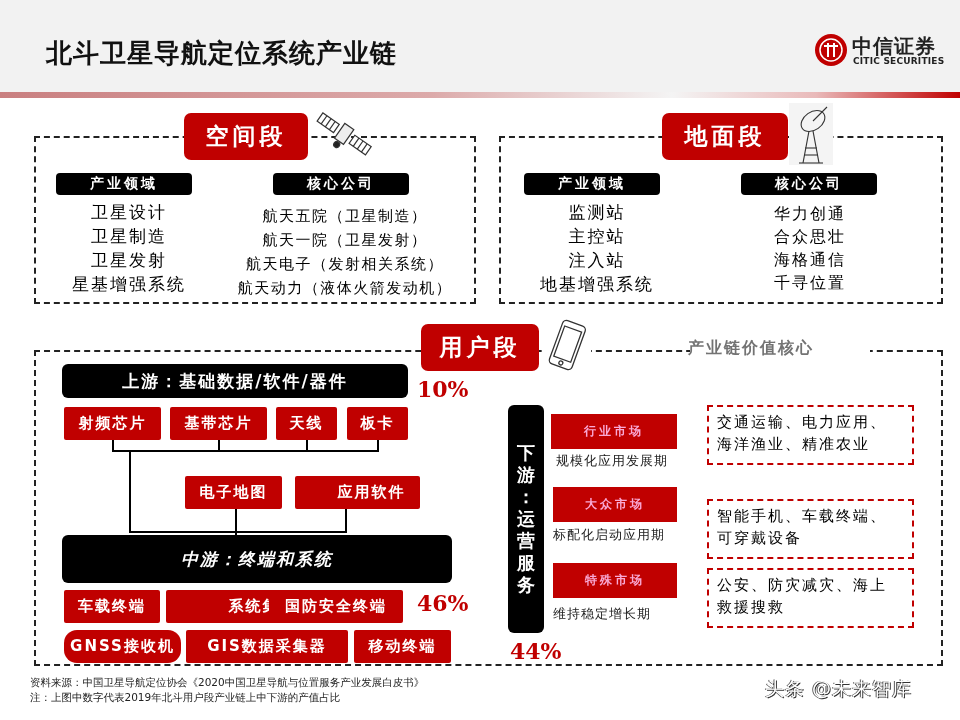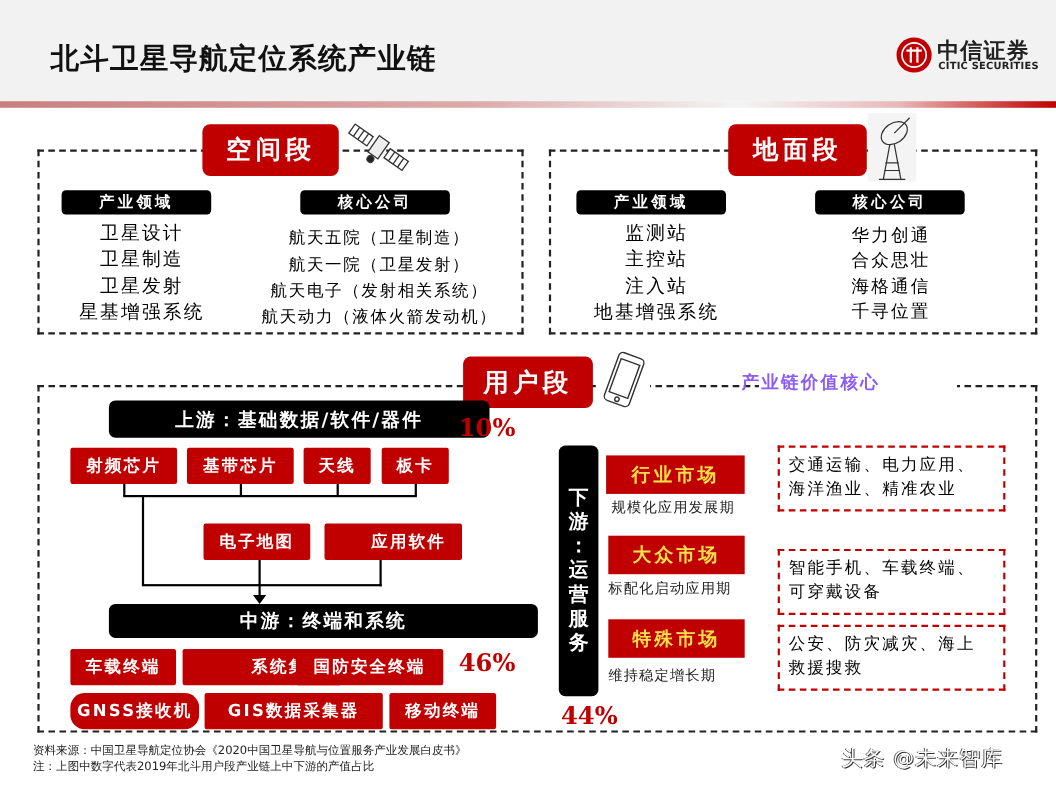--- a/index.html
+++ b/index.html
@@ -23,25 +23,25 @@
   .seg-btn { background:#c00000; color:#fff; font-size:23px; font-weight:bold; border-radius:7px;
              display:flex; align-items:center; justify-content:center; letter-spacing:4px; }
   .hdr-pill { background:#000; color:#fff; font-size:14px; font-weight:bold; border-radius:4px;
               display:flex; align-items:center; justify-content:center; letter-spacing:3px; }
   .list { font-family:"DejaVu Serif","Liberation Serif",serif; font-size:17px; line-height:24px; text-align:center; letter-spacing:2px; }
   .list div { white-space:nowrap; }
 
   .red-box { background:#c00000; color:#fff; font-weight:bold; font-size:15px; display:flex; align-items:center;
              justify-content:center; letter-spacing:2px; border-radius:2px; }
   .black-bar { background:#000; color:#fff; font-weight:bold; font-size:17px; border-radius:6px; display:flex;
-               align-items:center; justify-content:center; letter-spacing:2px;margin-left:37px; }
+               align-items:center; justify-content:center; letter-spacing:2px; }
   .pct { font-family:"DejaVu Serif","Liberation Serif",serif; font-weight:bold; color:#c00000; font-size:22px; }
   .line { background:#000; }
 
-  .mkt { background:#c00000; color:#fde047; font-weight:bold; font-size:17px; display:flex; align-items:center; justify-content:center; letter-spacing:3px; }
+  .mkt { background:#c00000; color:#f9a8d4; font-weight:bold; font-size:12px; display:flex; align-items:center; justify-content:center; letter-spacing:3px; }
   .mkt-sub { font-family:"DejaVu Serif","Liberation Serif",serif; font-size:13px; letter-spacing:1px; color:#222; white-space:nowrap; }
   .rdbox { border:2px dashed #c00000; font-family:"DejaVu Serif","Liberation Serif",serif; font-size:15px; line-height:22px; letter-spacing:2px; padding:4px 8px; box-sizing:border-box; }
 
   .downstream { background:#000; color:#fff; font-weight:bold; font-size:18px; border-radius:6px; display:flex; flex-direction:column; align-items:center; justify-content:center; line-height:22px; }
 
   .footer { font-size:10.5px; color:#222; line-height:15px; }
   .watermark { font-size:19px; color:#fff; text-shadow:1px 1px 0 #333,-1px 0 0 #555; letter-spacing:1px; }
 </style>
 </head>
 <body>
@@ -128,21 +128,21 @@
 <div class="abs" style="left:543px;top:318px;background:#fff;">
   <svg width="48" height="56" viewBox="0 0 48 56">
     <g transform="rotate(20 24 28)" stroke="#333" stroke-width="1.3" fill="#fff">
       <rect x="12" y="4" width="24" height="46" rx="4"></rect>
       <rect x="15" y="10" width="18" height="32" fill="none"></rect>
       <circle cx="24" cy="46" r="2" fill="none"></circle>
     </g>
   </svg>
 </div>
 <div class="abs" style="left:690px;top:338px;width:180px;height:24px;background:#fff;"></div>
-<div class="abs" style="left:674px;top:338px;font-size:16px;font-weight:bold;color:#8b5cf6;letter-spacing:2px;text-align:center;">产业链价值核心</div>
+<div class="abs" style="left:688px;top:338px;font-size:16px;font-weight:bold;color:#737373;letter-spacing:2px;text-align:center;">产业链价值核心</div>
 
 <div class="abs black-bar" style="left:62px;top:364px;width:346px;height:34px;">上游：基础数据/软件/器件</div>
 <div class="abs pct" style="left:417px;top:376px;">10%</div>
 <div class="abs red-box" style="left:64px;top:407px;width:97px;height:33px;">射频芯片</div>
 <div class="abs red-box" style="left:170px;top:407px;width:97px;height:33px;">基带芯片</div>
 <div class="abs red-box" style="left:276px;top:407px;width:61px;height:33px;">天线</div>
 <div class="abs red-box" style="left:347px;top:407px;width:61px;height:33px;">板卡</div>
 
 <div class="abs line" style="left:112px;top:440px;width:2px;height:11px;"></div>
 <div class="abs line" style="left:218px;top:440px;width:2px;height:11px;"></div>
@@ -151,21 +151,21 @@
 <div class="abs line" style="left:112px;top:450px;width:267px;height:2px;"></div>
 <div class="abs line" style="left:129px;top:450px;width:2px;height:82px;"></div>
 <div class="abs line" style="left:129px;top:531px;width:218px;height:2px;"></div>
 <div class="abs line" style="left:345px;top:508px;width:2px;height:25px;"></div>
 <div class="abs line" style="left:235px;top:508px;width:2px;height:35px;"></div>
 <div class="abs" style="left:230px;top:541px;width:0;height:0;border-left:6px solid transparent;border-right:6px solid transparent;border-top:8px solid #000;"></div>
 
 <div class="abs red-box" style="left:185px;top:476px;width:97px;height:33px;">电子地图</div>
 <div class="abs red-box" style="left:295px;top:476px;width:97px;height:33px;padding-left:28px;">应用软件</div>
 
-<div class="abs black-bar" style="left:62px;top:549px;width:390px;height:31px;">中游：终端和系统</div>
+<div class="abs black-bar" style="left:62px;top:535px;width:390px;height:48px;font-style:italic;">中游：终端和系统</div>
 <div class="abs pct" style="left:417px;top:590px;">46%</div>
 <div class="abs red-box" style="left:64px;top:590px;width:96px;height:33px;">车载终端</div>
 <div class="abs red-box" style="left:166px;top:590px;width:97px;height:33px;padding-left:48px;">系统集成</div>
 <div class="abs red-box" style="left:269px;top:590px;width:134px;height:33px;">国防安全终端</div>
 <div class="abs red-box" style="left:64px;top:630px;width:117px;height:33px;border-radius:13px;">GNSS接收机</div>
 <div class="abs red-box" style="left:186px;top:630px;width:162px;height:33px;">GIS数据采集器</div>
 <div class="abs red-box" style="left:354px;top:630px;width:97px;height:33px;">移动终端</div>
 
 <div class="abs downstream" style="left:508px;top:405px;width:36px;height:228px;">
   <span>下</span>

